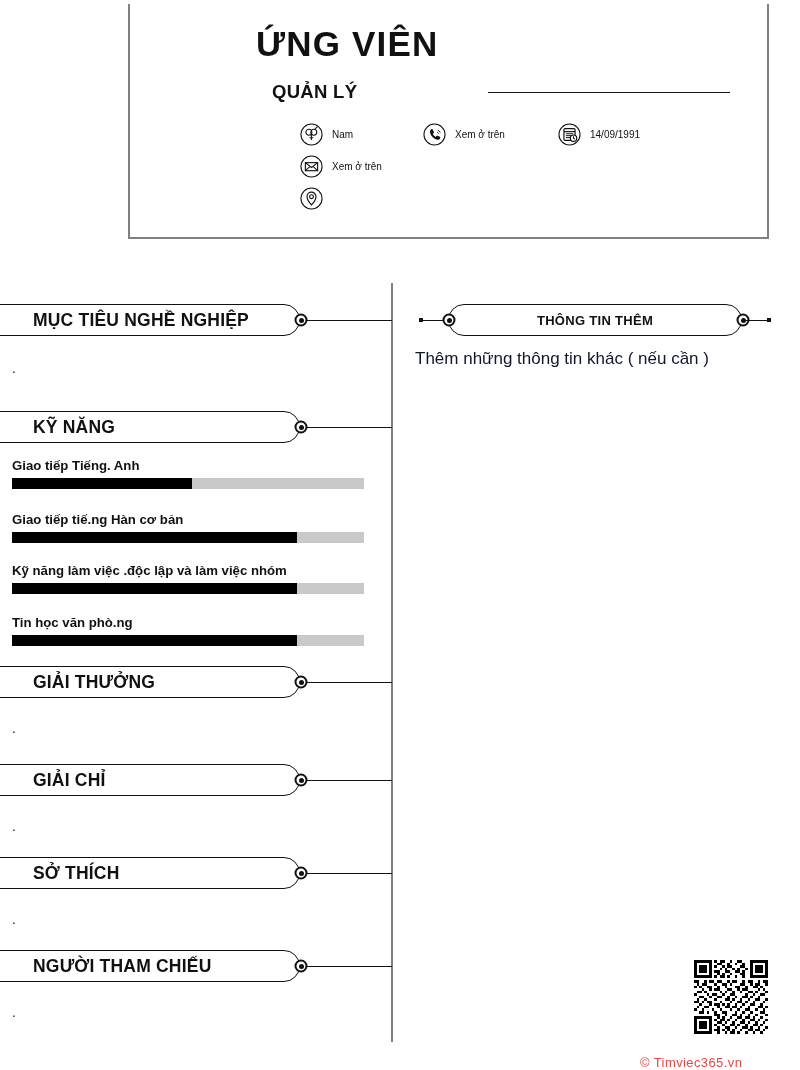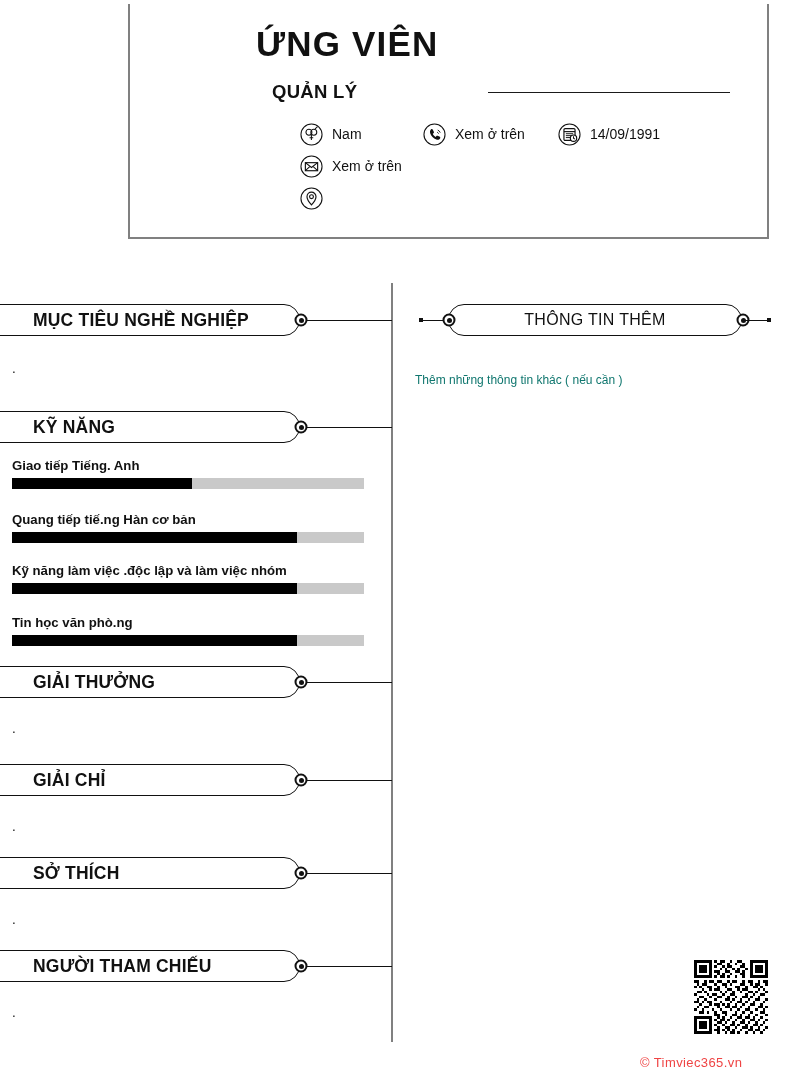--- a/index.html
+++ b/index.html
@@ -72,21 +72,21 @@
     border-top:1.4px solid #1a1a1a;
   }
 
   .contact-grid{position:absolute;left:300px;top:118px;}
   .contact-row{display:flex;align-items:center;height:32px;}
   .contact-item{display:flex;align-items:center;}
   .contact-item .ico{
     width:23px;height:23px;flex:0 0 23px;
     margin-right:9px;
   }
-  .contact-item .txt{font-size:14px;color:#111;white-space:nowrap;}
+  .contact-item .txt{font-size:10px;color:#111;white-space:nowrap;}
   .ci-gender{width:123px;}
   .ci-phone{width:135px;}
 
   
   .vdivider{
     position:absolute;
     left:391px;top:283px;
     width:2px;height:759px;
     background:#808080;
   }
@@ -147,33 +147,33 @@
   }
   .skill-fill{height:11px;background:#000;}
 
   
   .pill-right{
     left:448px;top:304px;
     width:294px;
     justify-content:center;
   }
   .pill-right .pill-text{
-    font-size:16px;font-weight:normal;letter-spacing:.3px;
+    font-size:13px;font-weight:bold;letter-spacing:.3px;
   }
   .pill-right .node-l{left:0px;}
   .pill-right .node-r{left:294px;}
   .stub{
     position:absolute;height:0;border-top:1.4px solid #111;top:320px;
   }
   .stub-dot{
     position:absolute;width:4px;height:4px;background:#111;top:318px;
   }
   .right-body{
     position:absolute;left:415px;top:349px;
-    font-size:12px;color:#0f766e;margin-top:24px;
+    font-size:17px;color:#0f172a;
   }
 
   
   .qr{
     position:absolute;
     left:694px;top:960px;
     width:74px;height:74px;
     image-rendering:pixelated;
   }
   .copyright{
@@ -269,21 +269,21 @@
   </div>
   <div class="connector" style="left:306px;top:427px;width:86px;"></div>
 
   <div class="skill" style="top:458px;">
     <div class="skill-name">Giao tiếp Tiếng. Anh</div>
     <div class="skill-track">
       <div class="skill-fill" style="width: 51%;"></div>
     </div>
   </div>
   <div class="skill" style="top:512px;">
-    <div class="skill-name">Quang tiếp tiế.ng Hàn cơ bản</div>
+    <div class="skill-name">Giao tiếp tiế.ng Hàn cơ bản</div>
     <div class="skill-track">
       <div class="skill-fill" style="width: 81%;"></div>
     </div>
   </div>
   <div class="skill" style="top:615px;">
     <div class="skill-name">Tin học văn phò.ng</div>
     <div class="skill-track">
       <div class="skill-fill" style="width: 81%;"></div>
     </div>
   </div>

